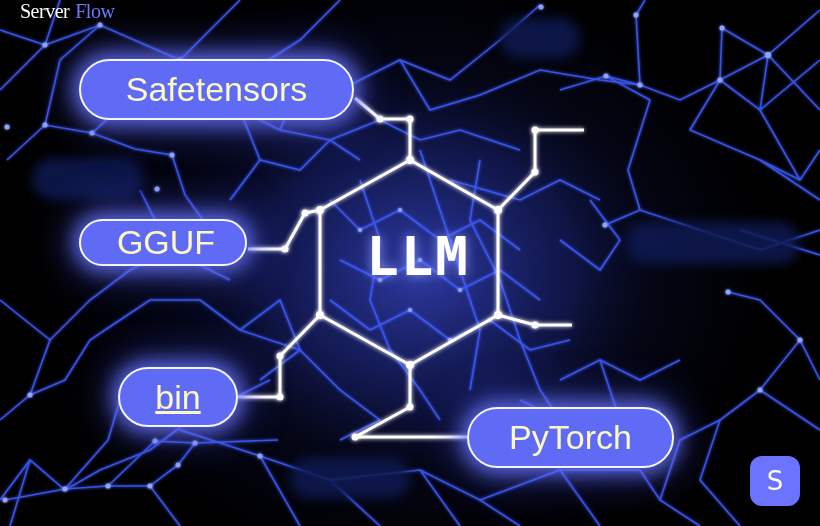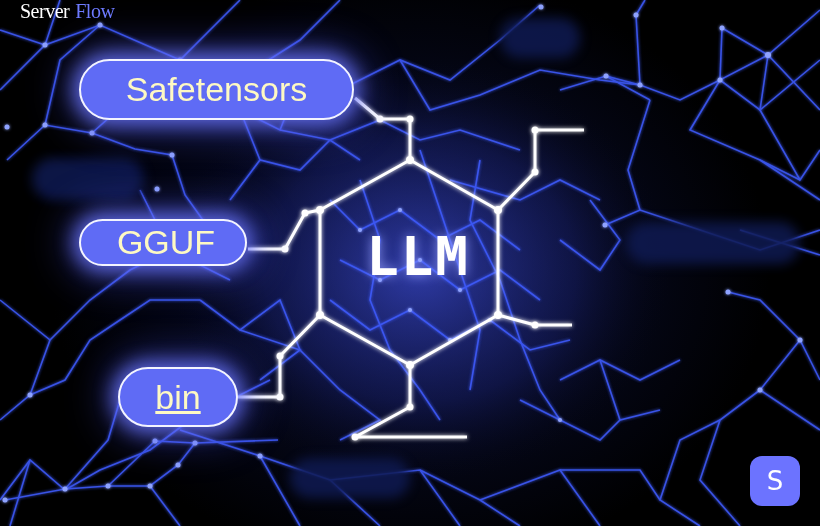--- a/index.html
+++ b/index.html
@@ -210,15 +210,16 @@
 
   <div class="logo">
     <span>Server</span><span class="flow">Flow</span>
   </div>
 
   <div class="hex-label">LLM</div>
 
   <div class="pill" style="left:79px;top:59px;width:275px;height:61px;">Safetensors</div>
   <div class="pill" style="left:79px;top:219px;width:168px;height:47px;padding-left:6px;">GGUF</div>
   <div class="pill" style="left:118px;top:367px;width:120px;height:60px;text-decoration:underline;">bin</div>
+  <div class="pill" style="left:467px;top:407px;width:207px;height:61px;">PyTorch</div>
 
   <div class="badge">S</div>
 </div>
 
 </body></html>

